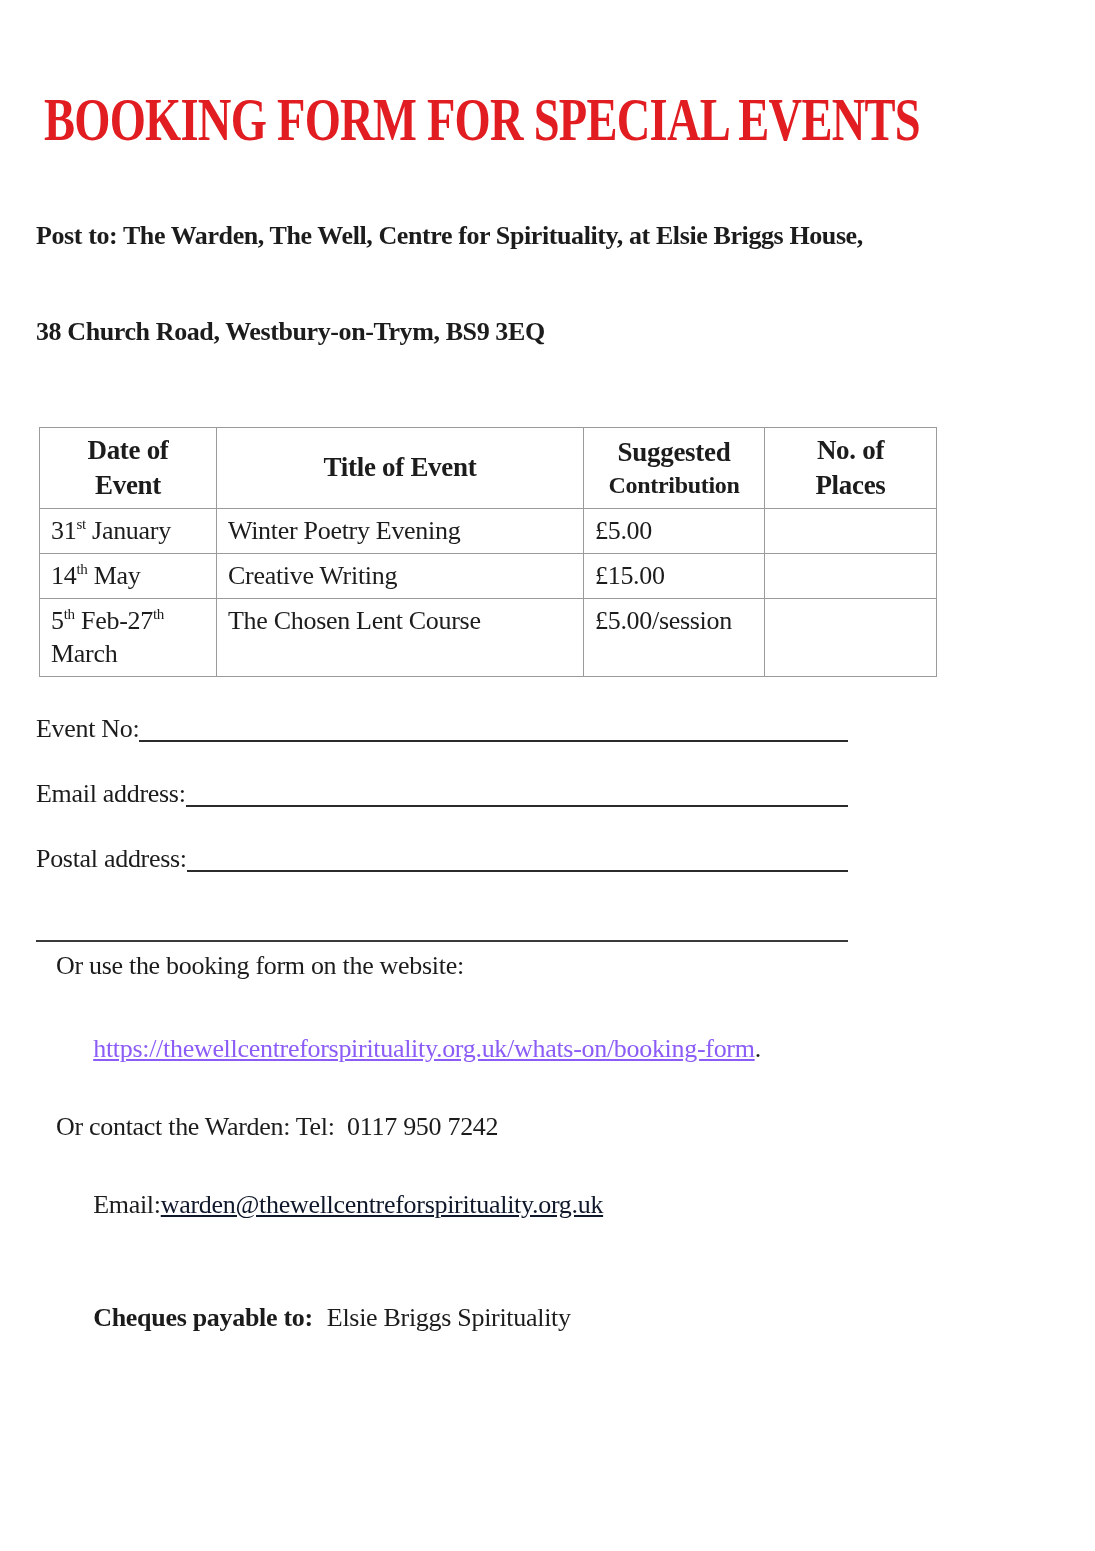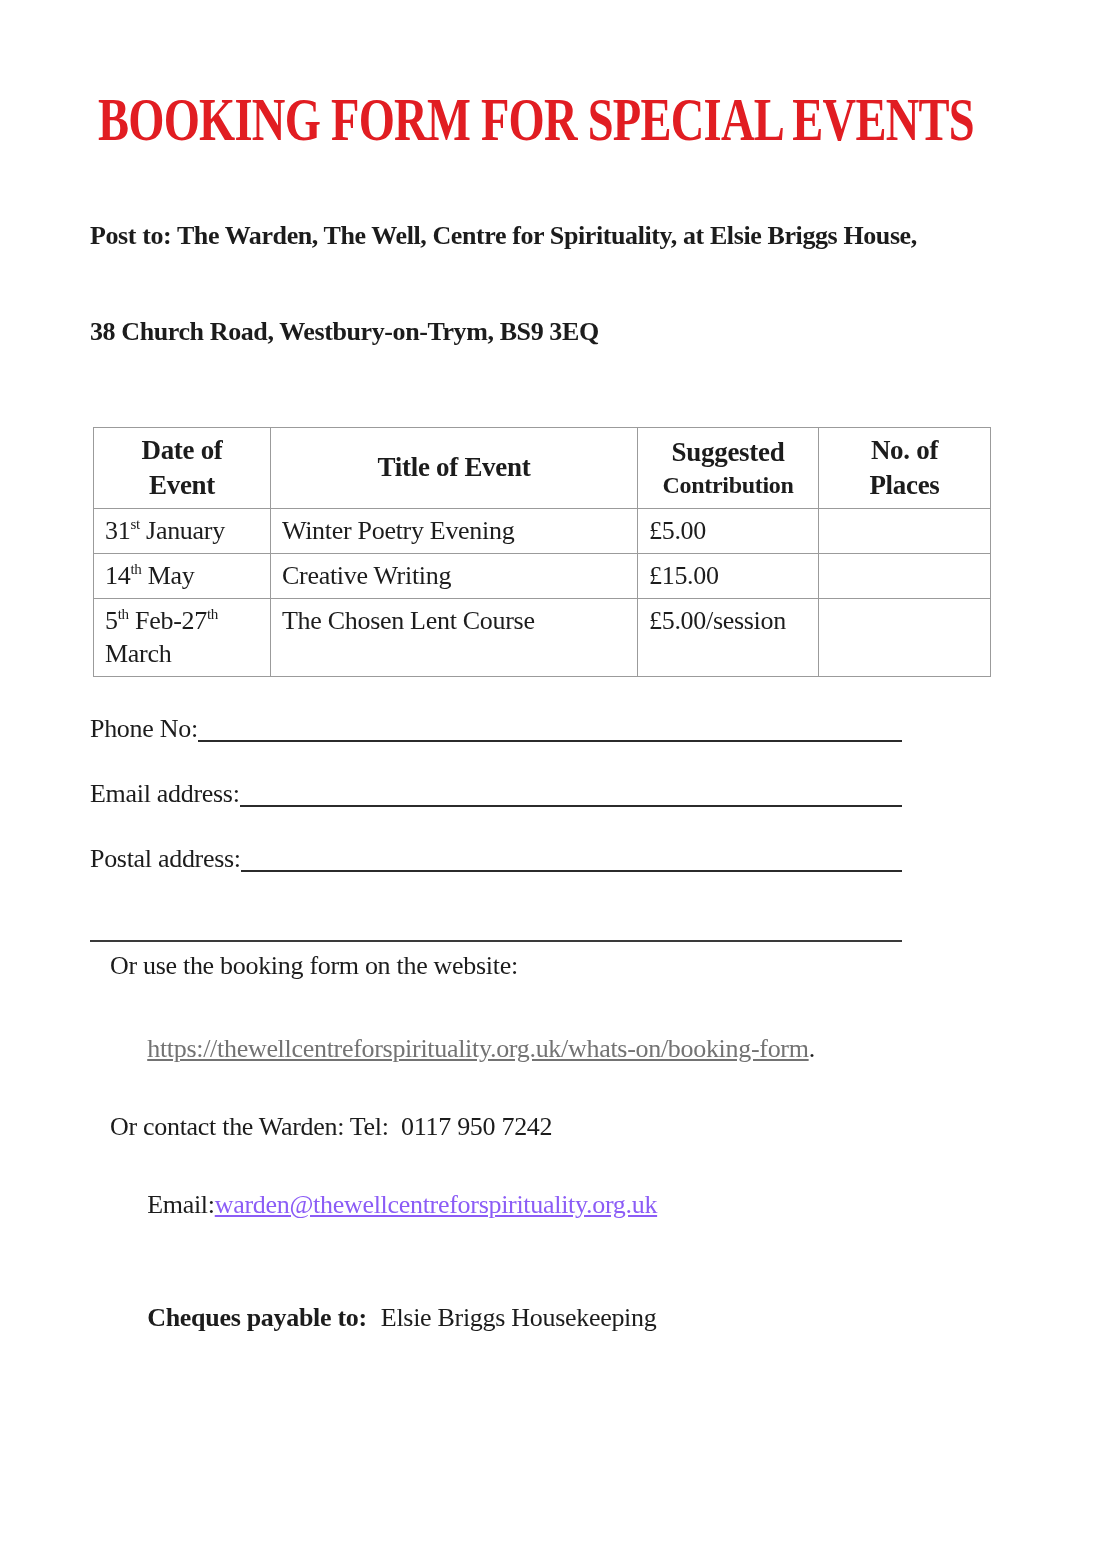--- a/index.html
+++ b/index.html
@@ -4,21 +4,21 @@
 <style>
   html,body{margin:0;padding:0;background:#ffffff;}
   .page{
     position:relative;
     width:1095px;height:1551px;
     background:#ffffff;
     font-family:"Liberation Serif", serif;
     color:#1c1c1c;
     overflow:hidden;
   }
-  .content{padding:88px 95px 0 90px;}
+  .content{padding:88px 95px 0 36px;}
   .doc-title{
     display:inline-block;
     font-size:62px;font-weight:bold;line-height:1.0;
     letter-spacing:-1px;
     transform:scaleX(0.75);transform-origin:left center;
     white-space:nowrap;
     margin-left:8px;
   }
   .post-to{
     margin-top:6px;
@@ -126,42 +126,42 @@
             <td class="small-date"><span>5</span><sup>th</sup><span> Feb-27</span><sup>th</sup><span> March</span></td>
             <td class="small-title"><span>The Chosen Lent Course</span></td>
             <td class="small-contrib"><span>£5.00/session</span></td>
             <td></td>
           </tr>
         </tbody>
     </table>
 
     <div class="form-section">
       <div class="form-line">
-        <span>Phone No:</span><span class="fill"></span>
+        <span>Event No:</span><span class="fill"></span>
       </div>
       <div class="form-line">
         <span>Email address:</span><span class="fill"></span>
       </div>
       <div class="form-line">
         <span>Postal address:</span><span class="fill"></span>
       </div>
       <div class="rule-line"></div>
     </div>
 
     <div class="para mt7">Or use the booking form on the website:</div>
 
     <div class="para mt17">
-      <a class="doc-link" style="color:#737373;">https://thewellcentreforspirituality.org.uk/whats-on/booking-form</a><span>.</span>
+      <a class="doc-link" style="color:#8b5cf6;">https://thewellcentreforspirituality.org.uk/whats-on/booking-form</a><span>.</span>
     </div>
 
     <div class="para mt12">Or contact the Warden: Tel:  0117 950 7242</div>
 
     <div class="para mt12">
-      <span>Email:</span><a class="doc-link" style="color:#8b5cf6;">warden@thewellcentreforspirituality.org.uk</a>
+      <span>Email:</span><a class="doc-link" style="color:#0f172a;">warden@thewellcentreforspirituality.org.uk</a>
     </div>
 
 
     <div class="para mt14">
-      <span class="lead">Cheques payable to:</span><span class="cheq-gap"></span><span>Elsie Briggs Housekeeping</span>
+      <span class="lead">Cheques payable to:</span><span class="cheq-gap"></span><span>Elsie Briggs Spirituality</span>
     </div>
 
   </div>
 </div>
 
 </body></html>

